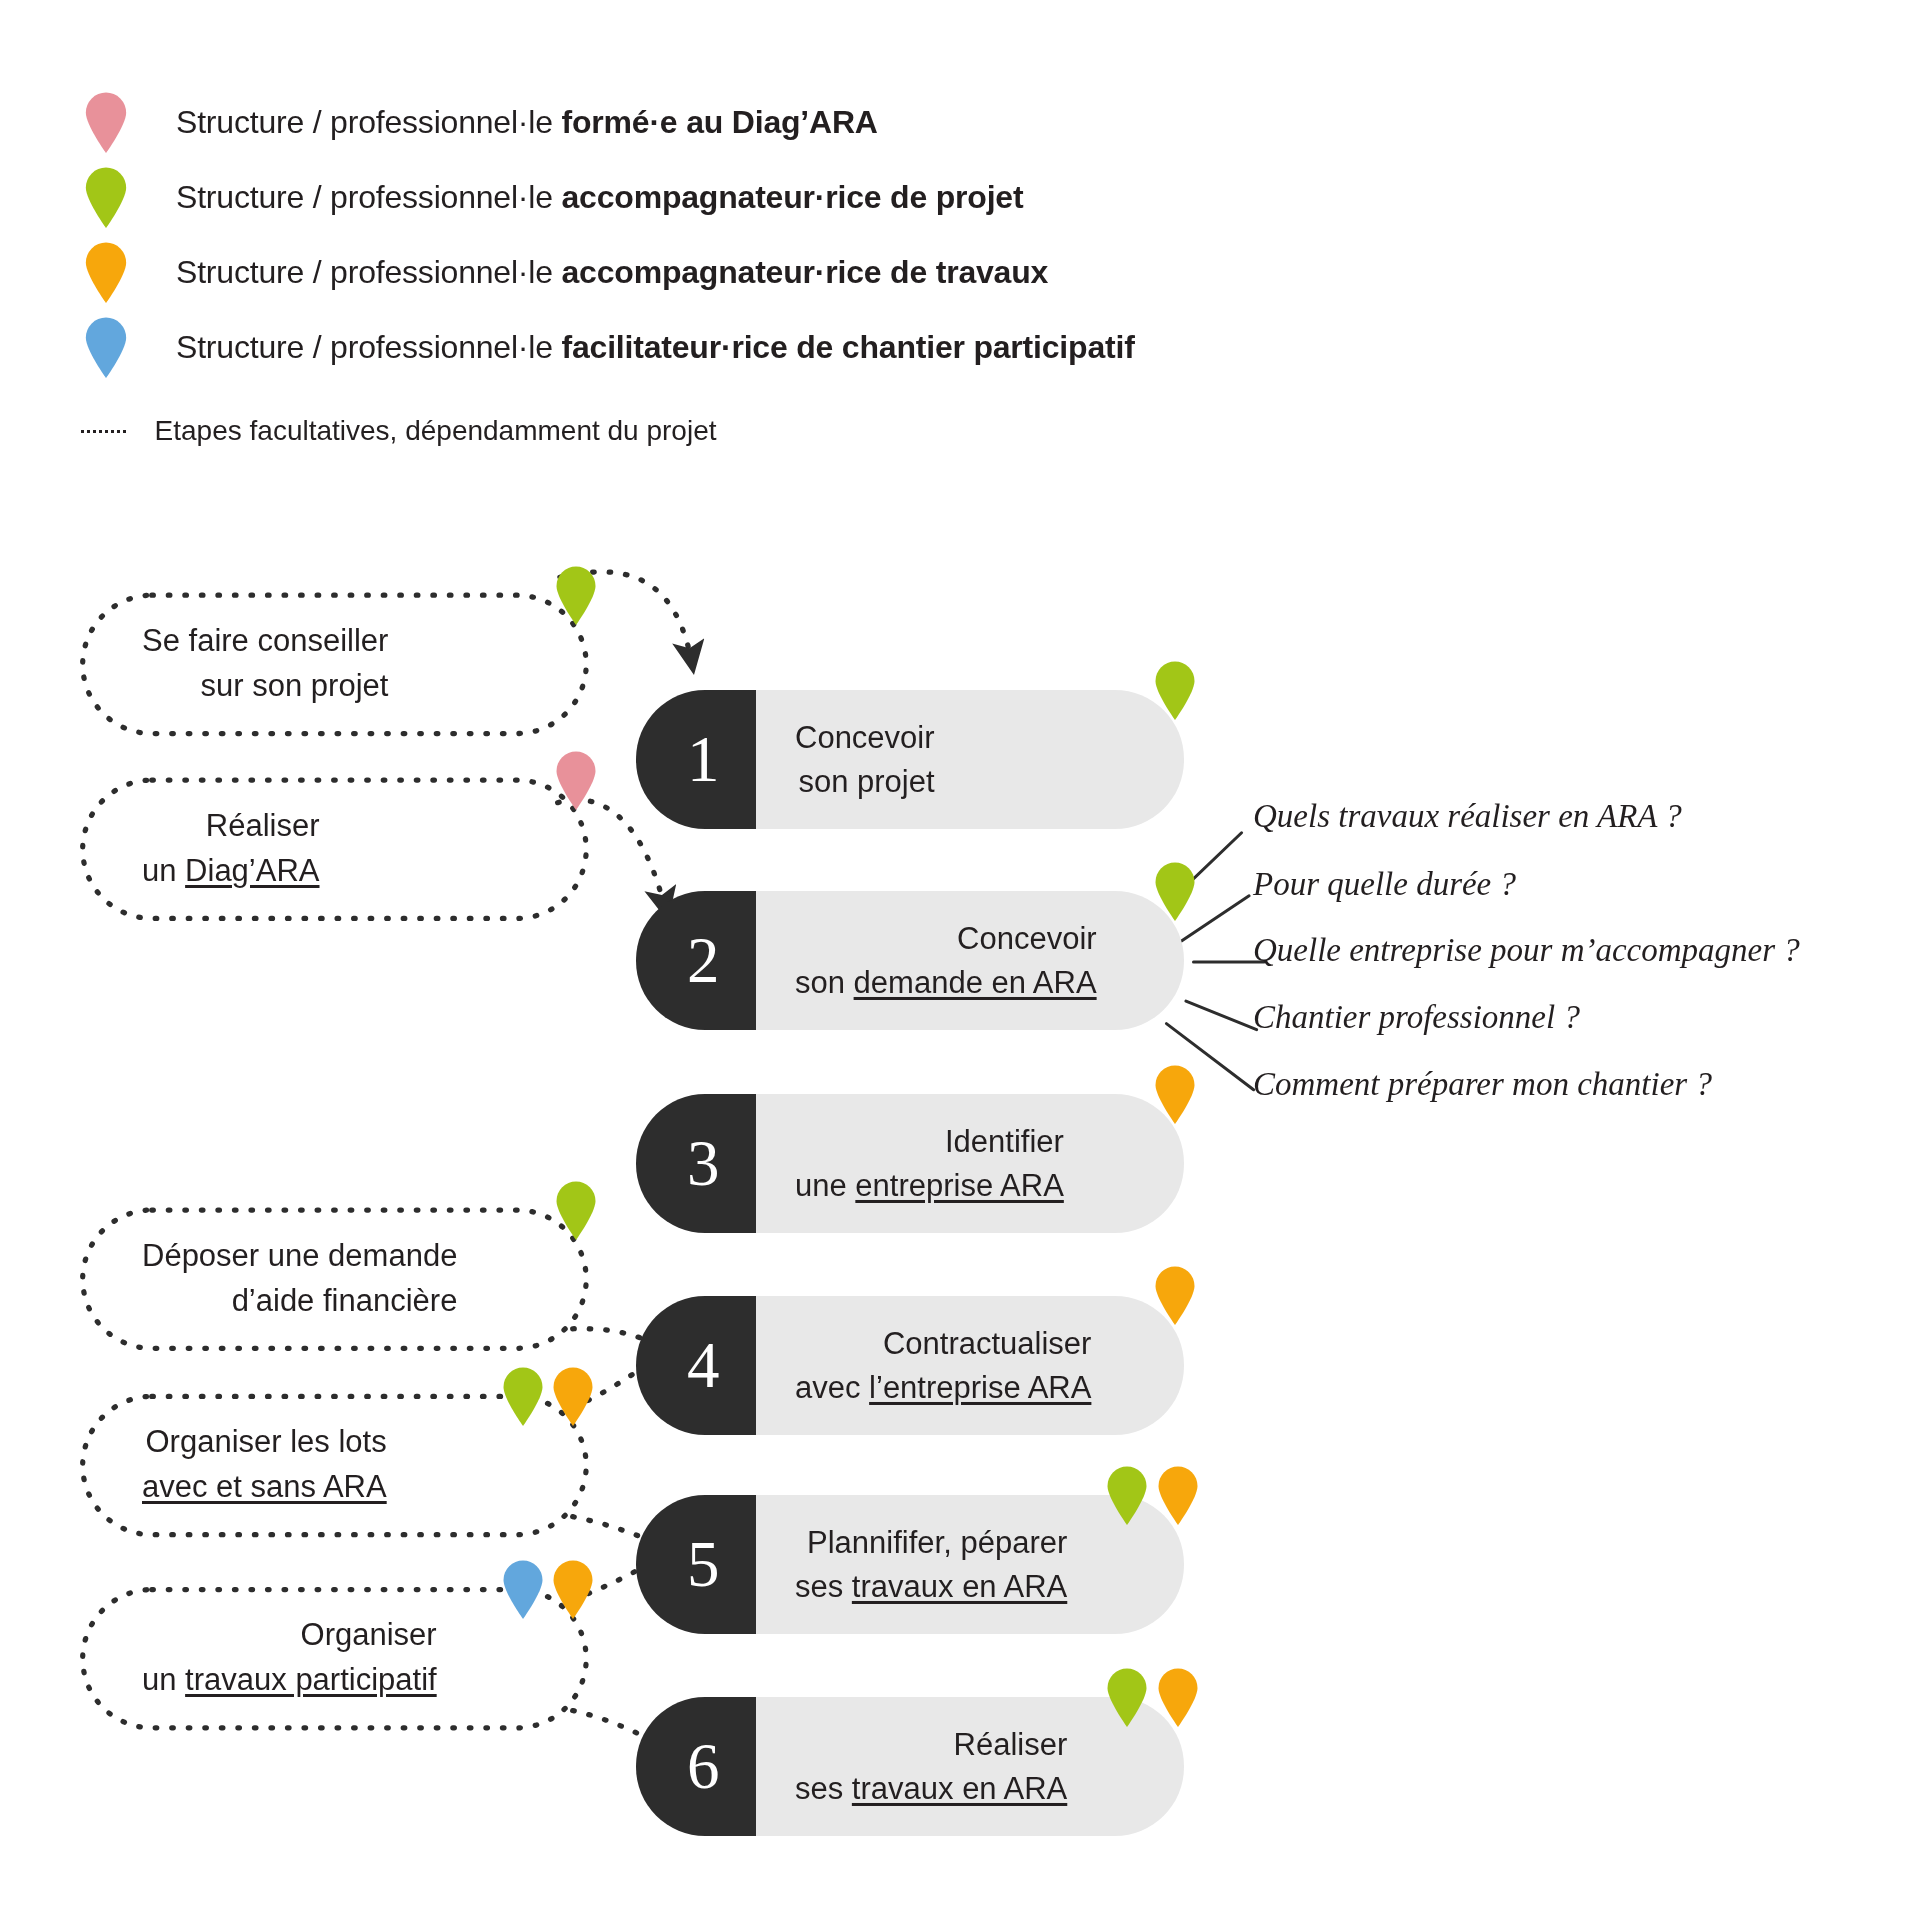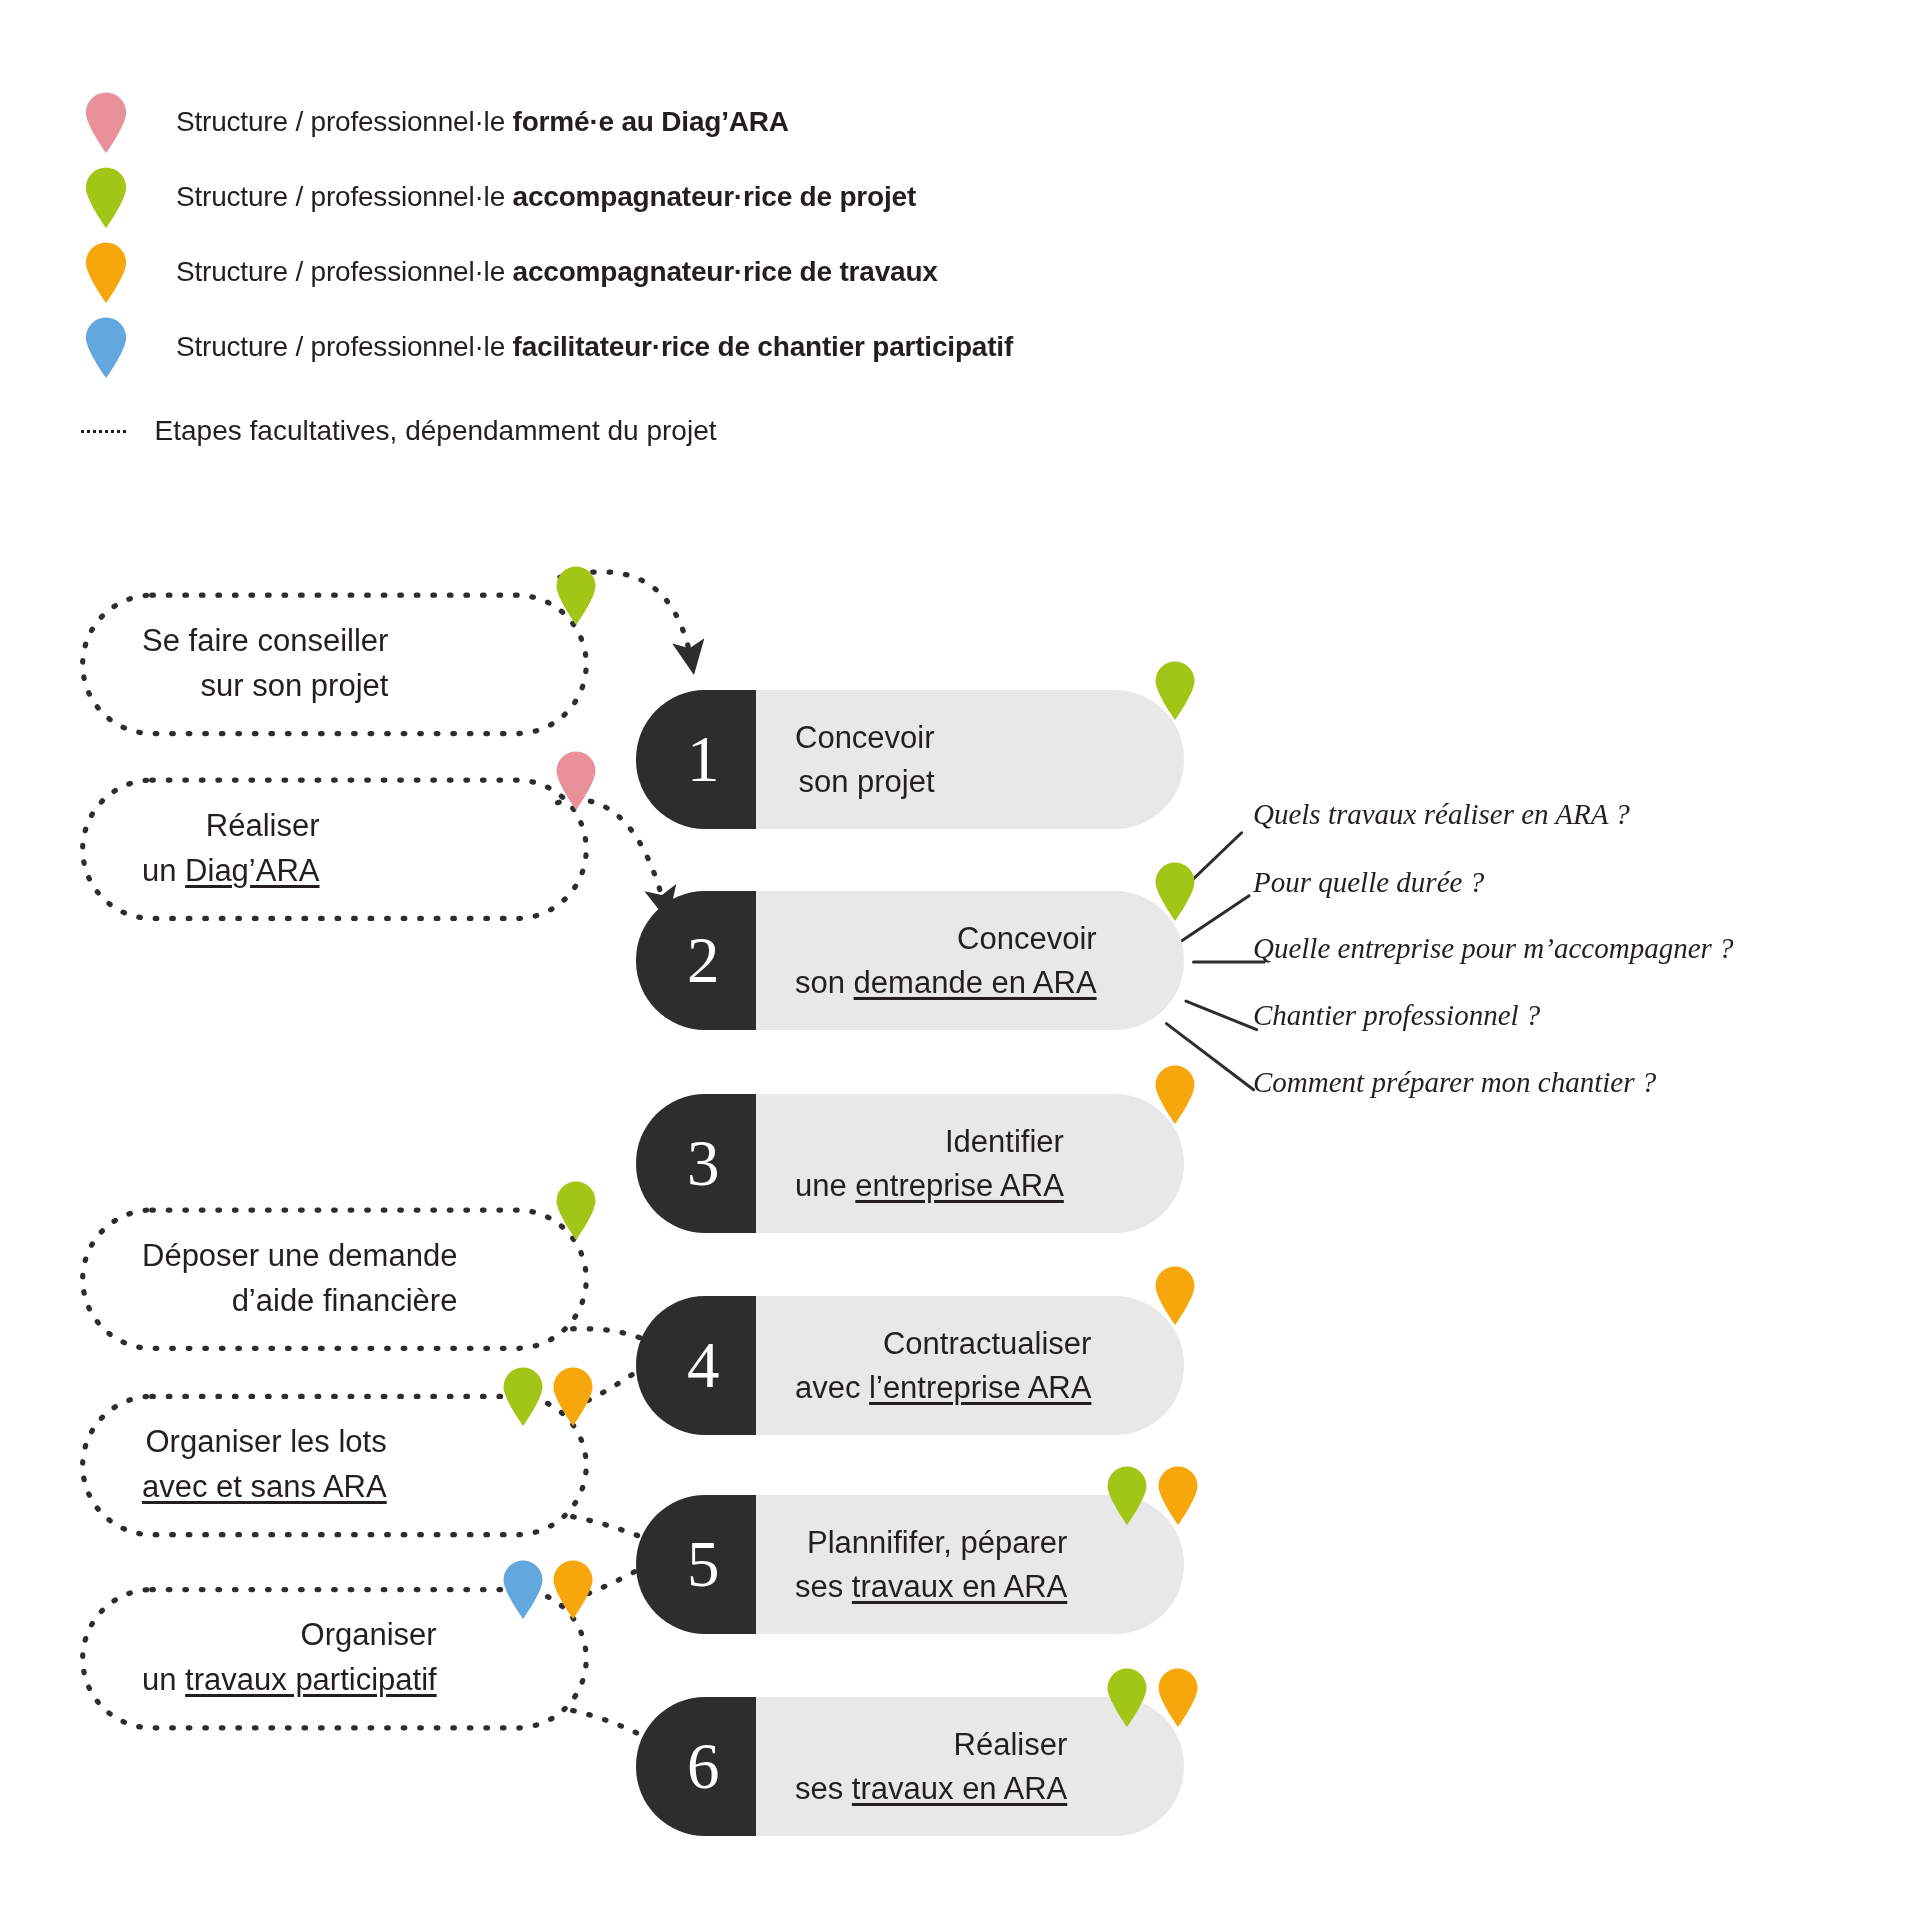--- a/index.html
+++ b/index.html
@@ -3,21 +3,21 @@
 <meta charset="utf-8">
 <style>
   html,body{margin:0;padding:0;background:#ffffff;}
   body{width:1924px;height:1924px;position:relative;overflow:hidden;
        font-family:"Liberation Sans","DejaVu Sans",sans-serif;color:#2d2d2d;}
 
   
   #legend{position:absolute;left:0;top:0;width:1924px;height:481px;}
   .legend-row{position:absolute;display:flex;align-items:center;height:60px;}
   .legend-pin{position:relative;width:44px;height:62px;flex:0 0 auto;}
-  .legend-text{margin-left:48px;font-size:28px;line-height:1.2;white-space:nowrap;
+  .legend-text{margin-left:48px;font-size:32px;line-height:1.2;white-space:nowrap;
                color:#231f20;letter-spacing:-0.2px;}
   .legend-text b{font-weight:bold;}
   .legend-dash-row{position:absolute;display:flex;align-items:center;}
   .dash-sample{width:45px;height:0;border-top:3.8px dotted #231f20;flex:0 0 auto;}
   .dash-label{margin-left:28.6px;font-size:28px;color:#231f20;white-space:nowrap;}
 
   
   .pin{position:absolute;width:100%;height:100%;}
   .pin svg{display:block;width:100%;height:100%;}
 
@@ -42,21 +42,21 @@
   
   .anchor-pin{position:absolute;width:42px;height:60px;}
 
   
   .optbox{position:absolute;display:flex;align-items:center;}
   .optbox-text{font-size:31px;line-height:1.45;color:#231f20;white-space:nowrap;
                padding-left:59px;}
 
   
   .question{position:absolute;font-family:"Liberation Serif","DejaVu Serif",serif;
-            font-style:italic;font-size:29px;color:#231f20;white-space:nowrap;}
+            font-style:italic;font-size:33px;color:#231f20;white-space:nowrap;}
 </style>
 </head>
 <body>
 
 <div id="legend">
 
   <div class="legend-row" style="left:84px;top:92px;">
     <span class="legend-pin">
       <span class="pin">
           <svg viewBox="0 0 56 80">

